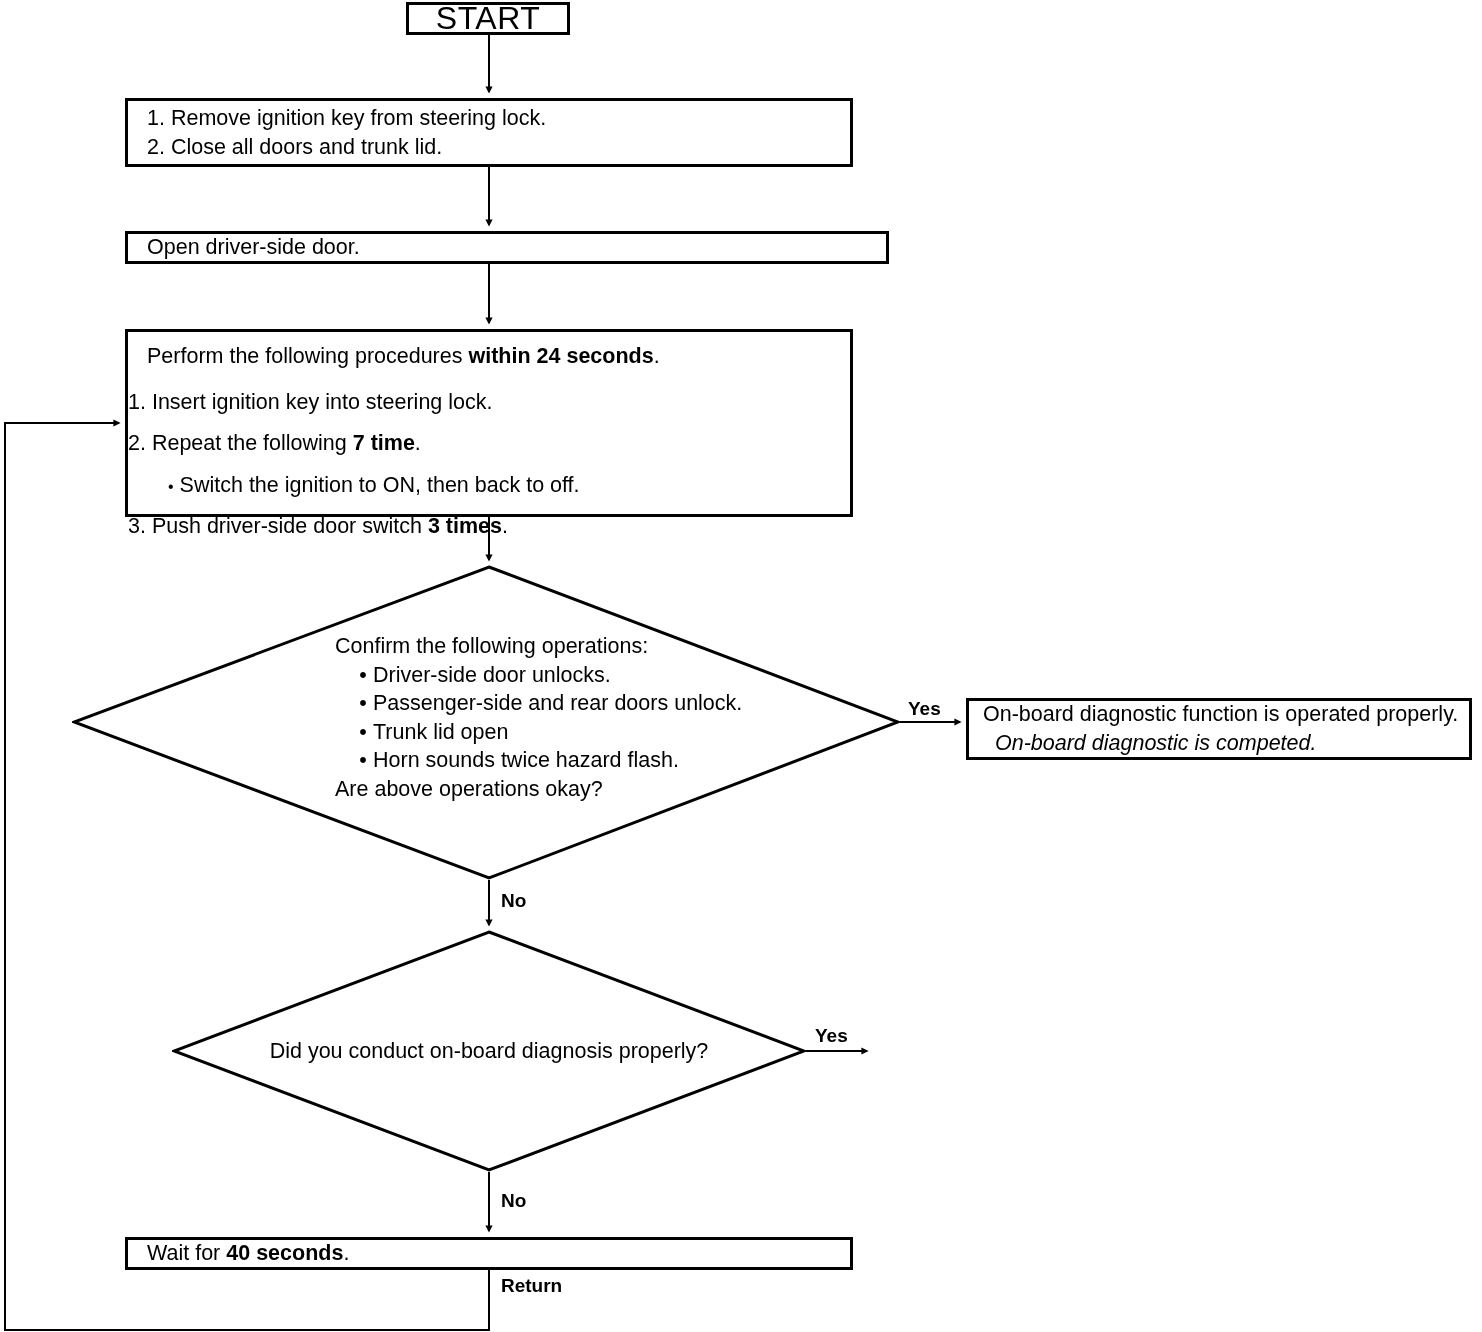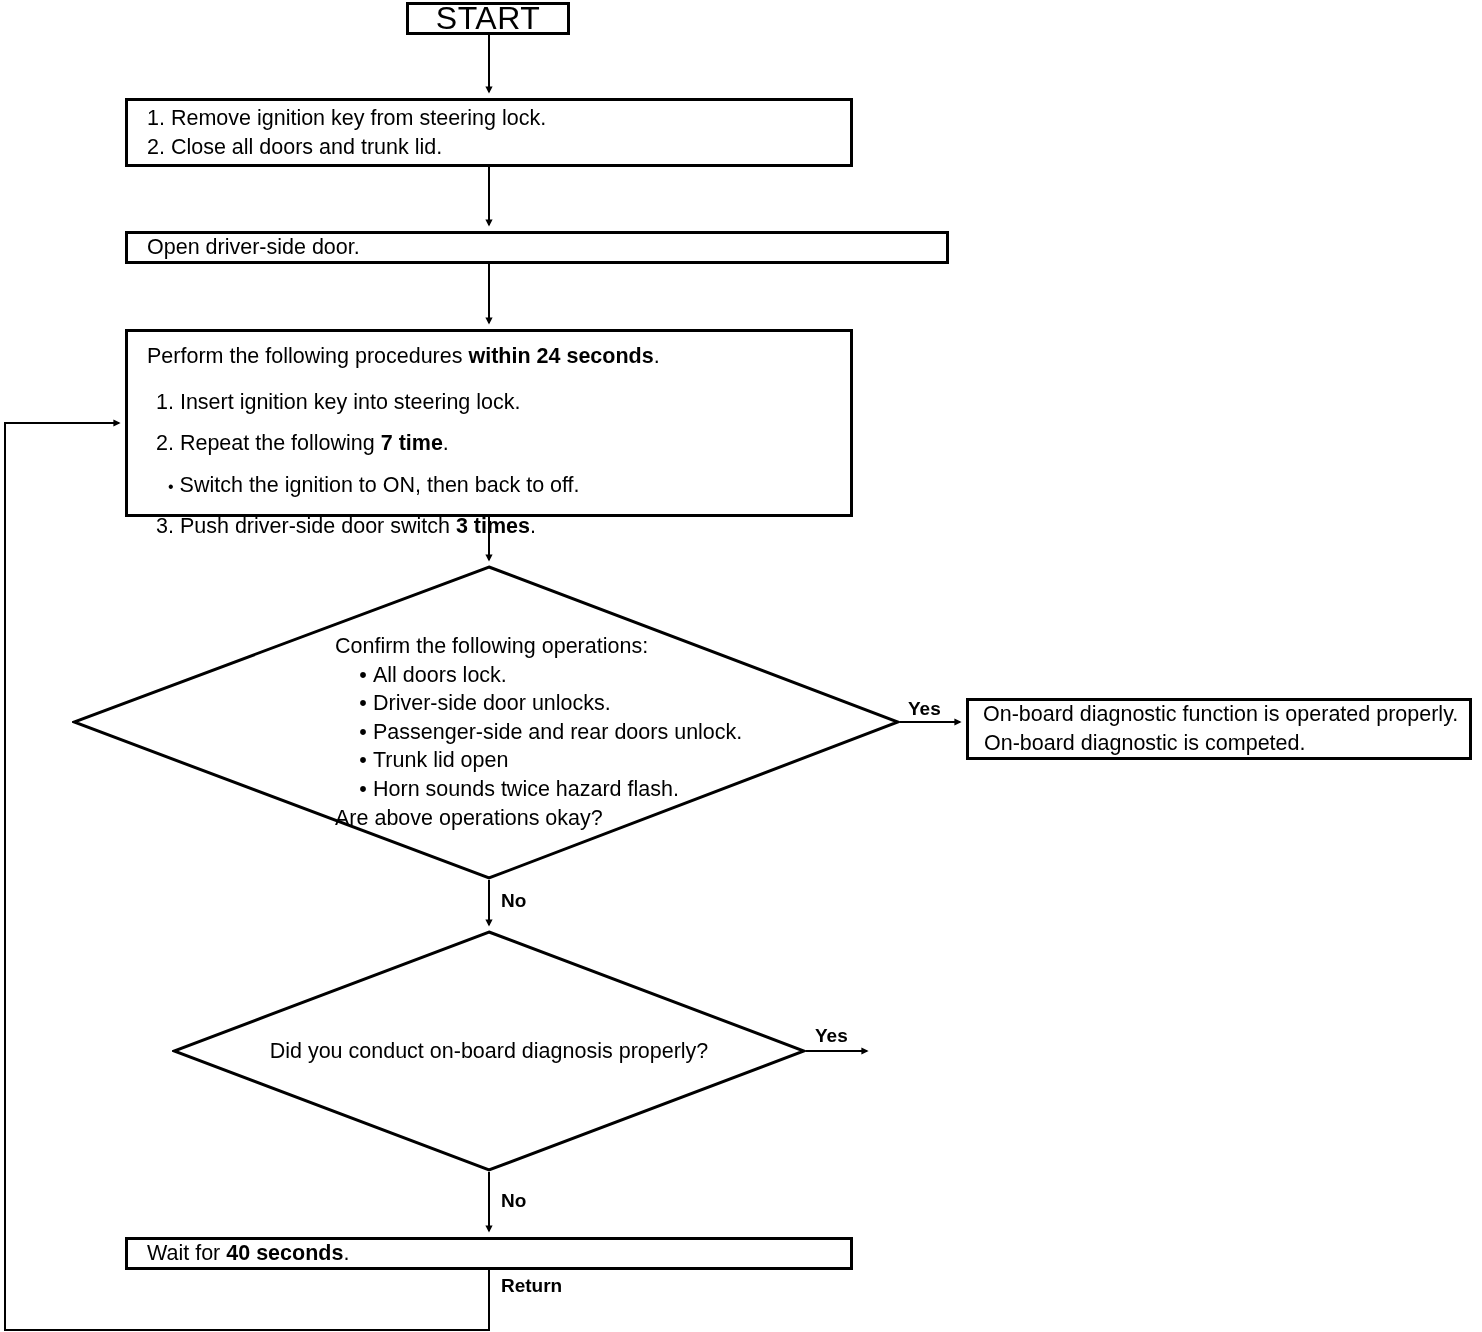--- a/index.html
+++ b/index.html
@@ -47,21 +47,20 @@
     white-space: nowrap;
   }
   .txt.start-label {
     font-size: 32px;
     letter-spacing: 0.5px;
   }
   .pad-l {
     padding-left: 19px;
   }
   .indent1 {
-    padding-left: 28px;
   }
   .b {
     font-weight: bold;
   }
   .line-gap-lg {
     margin-top: 17px;
   }
   .line-gap-md {
     margin-top: 13px;
   }
@@ -123,21 +122,21 @@
 
   <div class="node proc-box centered" style="left:406px; top:2px; width:164px; height:33px;">
     <div class="txt start-label">START</div>
   </div>
 
   <div class="node proc-box" style="left:125px; top:98px; width:728px; height:69px;">
     <div class="txt pad-l">1. Remove ignition key from steering lock.</div>
     <div class="txt pad-l">2. Close all doors and trunk lid.</div>
   </div>
 
-  <div class="node proc-box" style="left:125px; top:231px; width:824px; height:33px;">
+  <div class="node proc-box" style="left:125px; top:231px; width:764px; height:33px;">
     <div class="txt pad-l">Open driver-side door.</div>
   </div>
 
   <div class="node proc-box" style="left:125px; top:329px; width:728px; height:188px; justify-content:flex-start; padding-top:10px;">
     <div class="txt pad-l">
       <span>Perform the following procedures </span><span class="b">within 24 seconds</span><span>.</span>
     </div>
     <div class="txt indent1 line-gap-lg">1. Insert ignition key into steering lock.</div>
     <div class="txt indent1 line-gap-md">
       <span>2. Repeat the following </span><span class="b">7 time</span><span>.</span>
@@ -151,23 +150,20 @@
     </div>
   </div>
 
   <div class="diamond-wrap" style="left:72px; top:565px; width:828px; height:315px;">
     <svg width="828" height="315" viewBox="0 0 828 315">
       <polygon points="417,2 826,157 417,313 2,157" fill="#ffffff" stroke="#000000" stroke-width="3"></polygon>
     </svg>
     <div class="diamond-text" style="left:263px; top:67px;">
       <div>Confirm the following operations:</div>
       <div class="bullet-row" style="padding-left:18px;">
-        <span class="bul">•</span><span>All doors lock.</span>
-      </div>
-      <div class="bullet-row" style="padding-left:18px;">
         <span class="bul">•</span><span>Driver-side door unlocks.</span>
       </div>
       <div class="bullet-row" style="padding-left:18px;">
         <span class="bul">•</span><span>Passenger-side and rear doors unlock.</span>
       </div>
       <div class="bullet-row" style="padding-left:18px;">
         <span class="bul">•</span><span>Trunk lid open</span>
       </div>
       <div class="bullet-row" style="padding-left:18px;">
         <span class="bul">•</span><span>Horn sounds twice hazard flash.</span>
@@ -178,21 +174,21 @@
 
   <div class="edge-label" style="left:908px; top:698px;">
     <span>Yes</span>
   </div>
   <div class="edge-label" style="left:501px; top:890px;">
     <span>No</span>
   </div>
 
   <div class="node proc-box" style="left:966px; top:698px; width:506px; height:62px;">
     <div class="txt" style="padding-left:14px;">On-board diagnostic function is operated properly.</div>
-    <div class="txt" style="padding-left:15px;">On-board diagnostic is competed.</div>
+    <div class="txt" style="padding-left:26px;font-style:italic;">On-board diagnostic is competed.</div>
   </div>
 
   <div class="diamond-wrap" style="left:172px; top:930px; width:634px; height:242px;">
     <svg width="634" height="242" viewBox="0 0 634 242">
       <polygon points="317,2 632,121 317,240 2,121" fill="#ffffff" stroke="#000000" stroke-width="3"></polygon>
     </svg>
     <div class="diamond-text" style="left:0; top:107px; width:634px; text-align:center;">
       <span>Did you conduct on-board diagnosis properly?</span>
     </div>
   </div>

